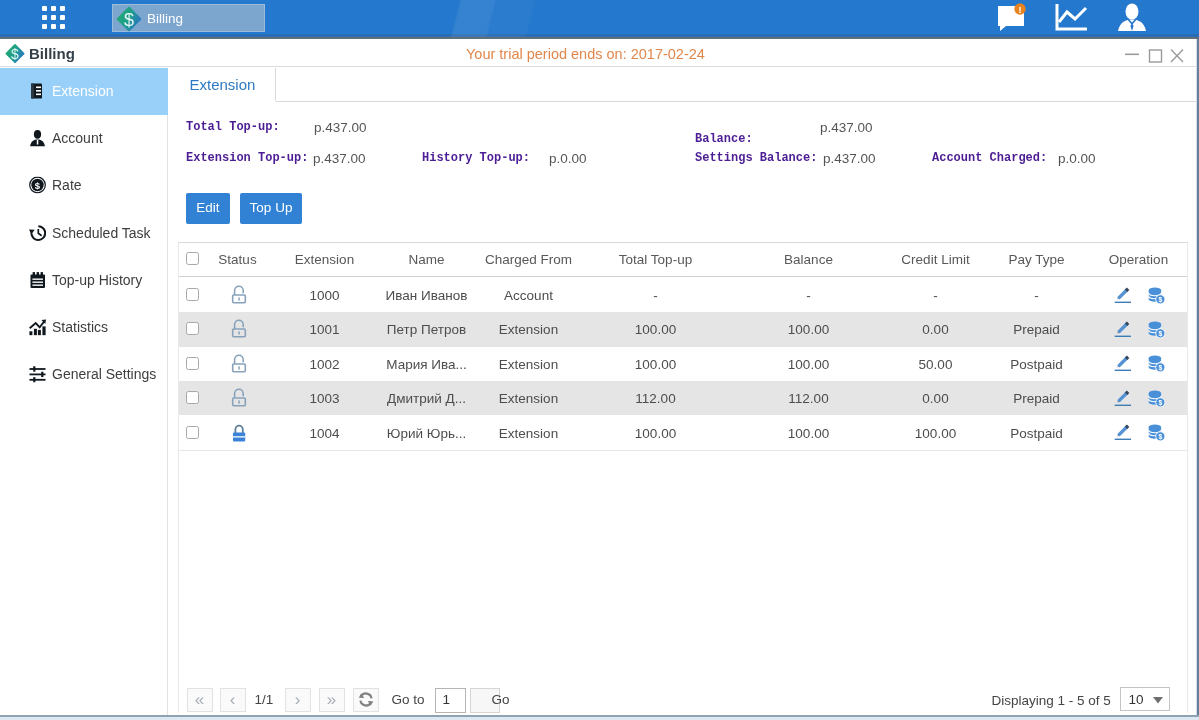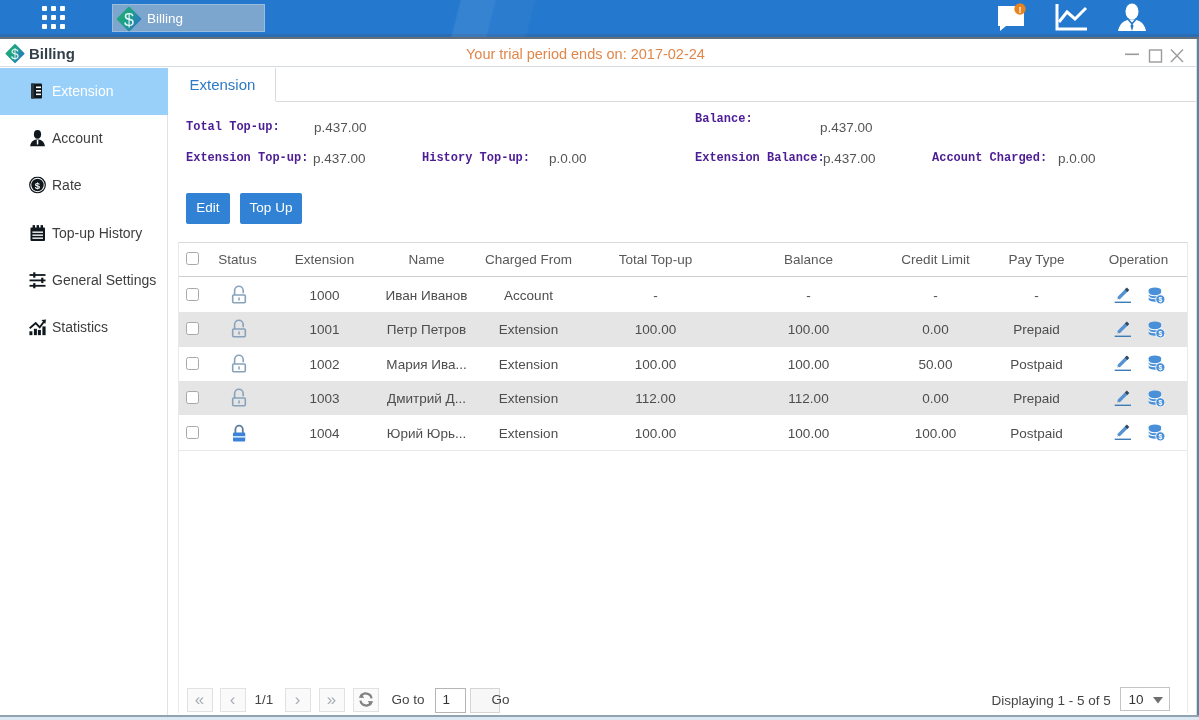--- a/index.html
+++ b/index.html
@@ -183,72 +183,80 @@
     <div class="sitem">
       <svg class="sicon" viewBox="0 0 17 17">
         <circle cx="8.5" cy="8.5" r="7.8" fill="none" stroke="#10181e" stroke-width="1.2"></circle>
         <circle cx="8.5" cy="8.5" r="6.2" fill="#10181e"></circle>
         <text x="8.5" y="12" font-size="9.5" font-weight="bold" fill="#fff" text-anchor="middle" font-family="Liberation Sans">$</text>
       </svg>
       <span class="label">Rate</span>
     </div>
     <div class="sitem">
       <svg class="sicon" viewBox="0 0 17 17">
+        <path d="M9.3 1.7 A 6.9 6.9 0 1 1 2.4 8.9" fill="none" stroke="#10181e" stroke-width="2"></path>
+        <path d="M0.1 5.0 L5.6 5.3 L2.2 10.2 Z" fill="#10181e"></path>
+        <path d="M9.3 4.6 V 8.8 L 12.6 11.2" stroke="#10181e" stroke-width="1.7" fill="none"></path>
+      </svg>
+      <span class="label">Scheduled Task</span>
+    </div>
+    <div class="sitem">
+      <svg class="sicon" viewBox="0 0 17 17">
         <rect x="1.5" y="3" width="14.5" height="13.5" rx="1" fill="#10181e"></rect>
         <rect x="3.6" y="0.6" width="2.4" height="3.4" fill="#10181e"></rect>
         <rect x="7.6" y="0.6" width="2.4" height="3.4" fill="#10181e"></rect>
         <rect x="11.6" y="0.6" width="2.4" height="3.4" fill="#10181e"></rect>
         <rect x="3.4" y="7" width="10.6" height="1.35" fill="#fff"></rect>
         <rect x="3.4" y="10" width="10.6" height="1.35" fill="#fff"></rect>
         <rect x="3.4" y="13" width="10.6" height="1.35" fill="#fff"></rect>
       </svg>
       <span class="label">Top-up History</span>
     </div>
     <div class="sitem">
       <svg class="sicon" viewBox="0 0 17 17">
+        <rect x="0.4" y="12.8" width="3" height="4" fill="#10181e"></rect>
+        <rect x="4.9" y="10.3" width="3" height="6.5" fill="#10181e"></rect>
+        <rect x="8.9" y="11.4" width="3" height="5.4" fill="#10181e"></rect>
+        <rect x="13.4" y="7.9" width="3.2" height="8.9" fill="#10181e"></rect>
+        <path d="M0.7 9.7 L 6.7 4.6 L 10.7 8.8 L 15.3 2.7" stroke="#10181e" stroke-width="1.9" fill="none"></path>
+        <path d="M12.4 1.4 L 17 1.0 L 16.3 5.6 Z" fill="#10181e"></path>
+      </svg>
+      <span class="label">Statistics</span>
+    </div>
+    <div class="sitem">
+      <svg class="sicon" viewBox="0 0 17 17">
         <rect x="0.5" y="2.6" width="16" height="1.8" fill="#10181e"></rect>
         <rect x="0.5" y="8.0" width="16" height="1.8" fill="#10181e"></rect>
         <rect x="0.5" y="13.4" width="16" height="1.8" fill="#10181e"></rect>
         <rect x="4.2" y="0.8" width="2.2" height="5.4" fill="#10181e"></rect>
         <rect x="12.2" y="6.2" width="2.2" height="5.4" fill="#10181e"></rect>
         <rect x="4.2" y="11.6" width="2.2" height="5.4" fill="#10181e"></rect>
       </svg>
       <span class="label">General Settings</span>
     </div>
-    <div class="sitem">
-      <svg class="sicon" viewBox="0 0 17 17">
-        <rect x="0.4" y="12.8" width="3" height="4" fill="#10181e"></rect>
-        <rect x="4.9" y="10.3" width="3" height="6.5" fill="#10181e"></rect>
-        <rect x="8.9" y="11.4" width="3" height="5.4" fill="#10181e"></rect>
-        <rect x="13.4" y="7.9" width="3.2" height="8.9" fill="#10181e"></rect>
-        <path d="M0.7 9.7 L 6.7 4.6 L 10.7 8.8 L 15.3 2.7" stroke="#10181e" stroke-width="1.9" fill="none"></path>
-        <path d="M12.4 1.4 L 17 1.0 L 16.3 5.6 Z" fill="#10181e"></path>
-      </svg>
-      <span class="label">Statistics</span>
-    </div>
   </div>
 
   <div id="content">
     <div id="tabstrip">
       <div id="tabline"></div>
       <div id="activetab">
           <span>Extension</span>
         </div>
     </div>
 
     <span class="slabel" style="left:17.5px;top:52px">Total Top-up:</span>
     <span class="sval" style="left:145.5px;top:52px">p.437.00</span>
-    <span class="slabel" style="left:526.5px;top:44px">Balance:</span>
+    <span class="slabel" style="left:526.5px;top:64px">Balance:</span>
     <span class="sval" style="left:651.5px;top:52px">p.437.00</span>
 
     <span class="slabel" style="left:17.5px;top:83px">Extension Top-up:</span>
     <span class="sval" style="left:144.5px;top:83px">p.437.00</span>
     <span class="slabel" style="left:253.5px;top:83px">History Top-up:</span>
     <span class="sval" style="left:380.5px;top:83px">p.0.00</span>
-    <span class="slabel" style="left:526.5px;top:83px">Extension Balance:</span>
+    <span class="slabel" style="left:526.5px;top:83px">Settings Balance:</span>
     <span class="sval" style="left:654.5px;top:83px">p.437.00</span>
     <span class="slabel" style="left:763.5px;top:83px">Account Charged:</span>
     <span class="sval" style="left:889.5px;top:83px">p.0.00</span>
 
     <div class="btn" style="left:17.5px;top:125.5px;width:44px">Edit</div>
     <div class="btn" style="left:71.5px;top:125.5px;width:62px">Top Up</div>
 
     <div id="grid">
       <div id="ghead">
         <div class="cb"></div>

